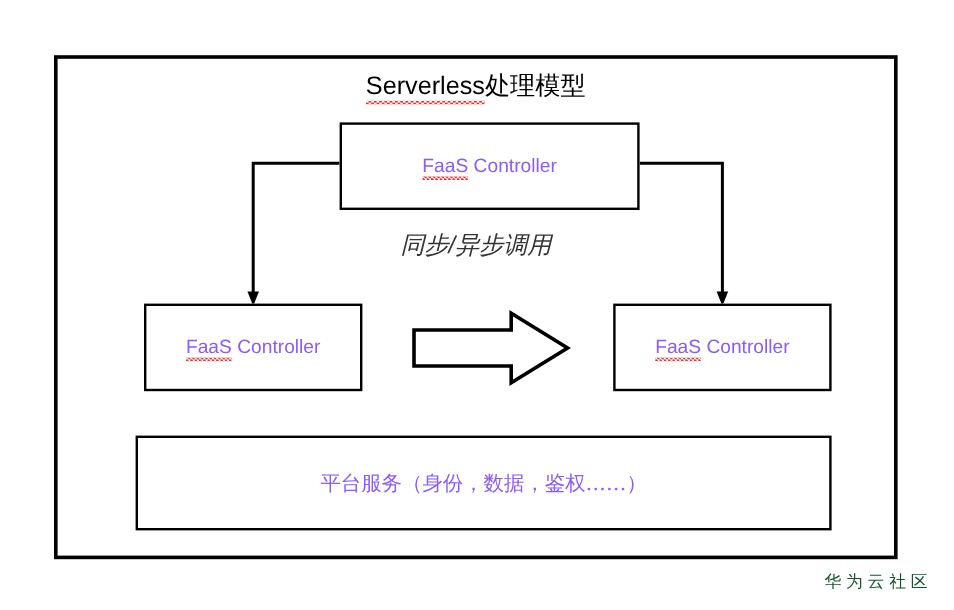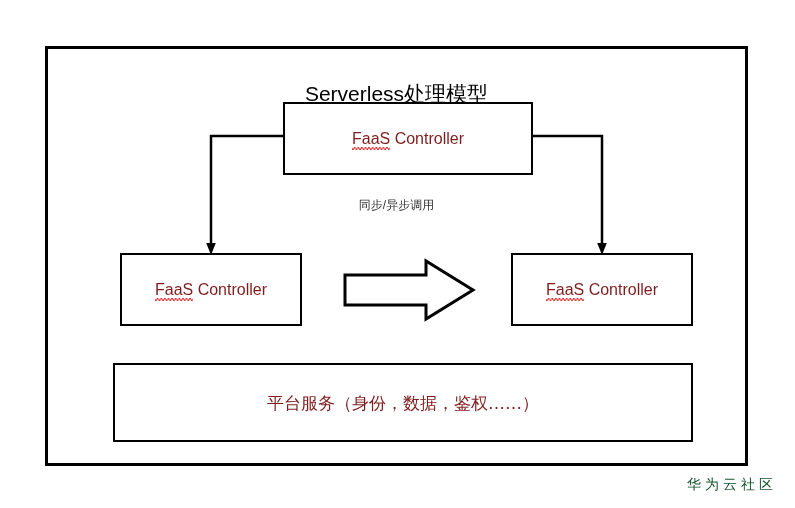--- a/index.html
+++ b/index.html
@@ -31,21 +31,20 @@
   #diagram-title {
     position: absolute;
     left: 0;
     top: 10px;
     width: 100%;
     text-align: center;
     font-size: 21px;
     line-height: 26px;
     color: #000000;
     white-space: nowrap;
-    margin-top: 22px;
   }
   .squiggle {
     position: relative;
     display: inline-block;
   }
   .squiggle::after {
     content: "";
     position: absolute;
     left: 0;
     right: 0;
@@ -69,21 +68,21 @@
 
   
   .node-box {
     position: absolute;
     border: 2.5px solid #000000;
     box-sizing: border-box;
     background: #ffffff;
     display: flex;
     align-items: center;
     justify-content: center;
-    color: #7f1d1d;
+    color: #8b5cf6;
   }
   .node-label {
     font-size: 16px;
     line-height: 20px;
     white-space: nowrap;
   }
 
   #node-faas-controller-top {
     left: 235px;
     top: 53px;
@@ -113,24 +112,25 @@
     font-size: 17px;
   }
 
   
   #invocation-label {
     position: absolute;
     left: 0;
     top: 146px;
     width: 100%;
     text-align: center;
-    font-size: 12px;
+    font-size: 20px;
     line-height: 20px;
     color: #333333;
     white-space: nowrap;
+    font-style: italic;
   }
 
   
   #connectors {
     position: absolute;
     left: 0;
     top: 0;
     width: 703px;
     height: 420px;
     overflow: visible;

